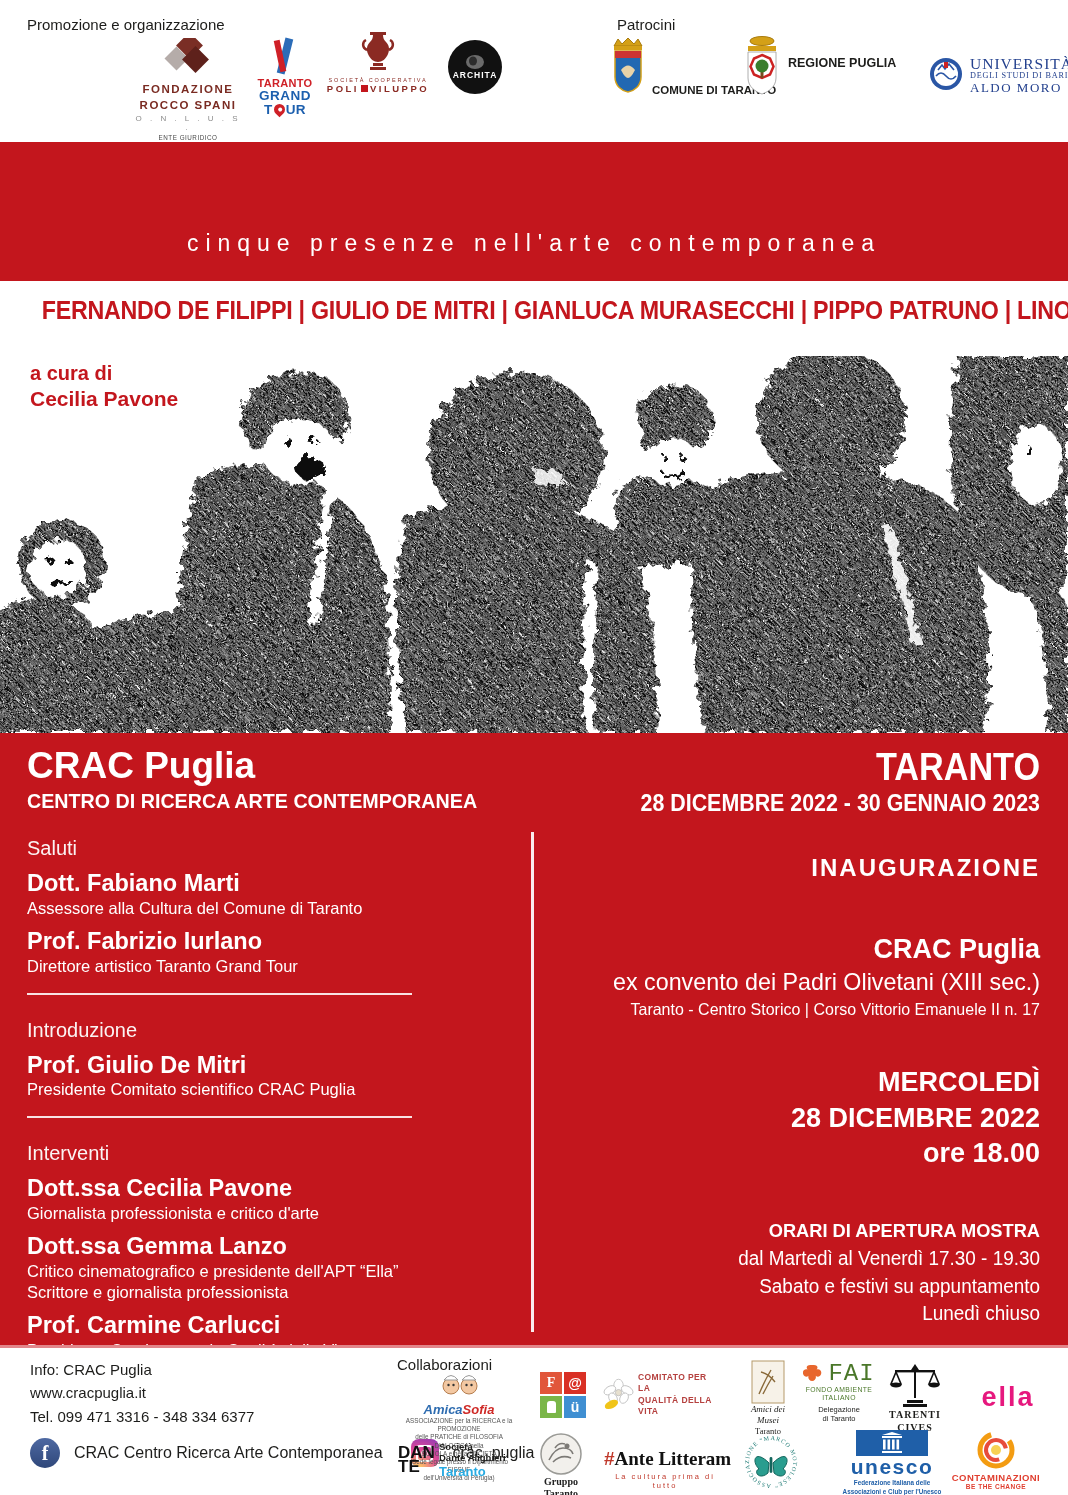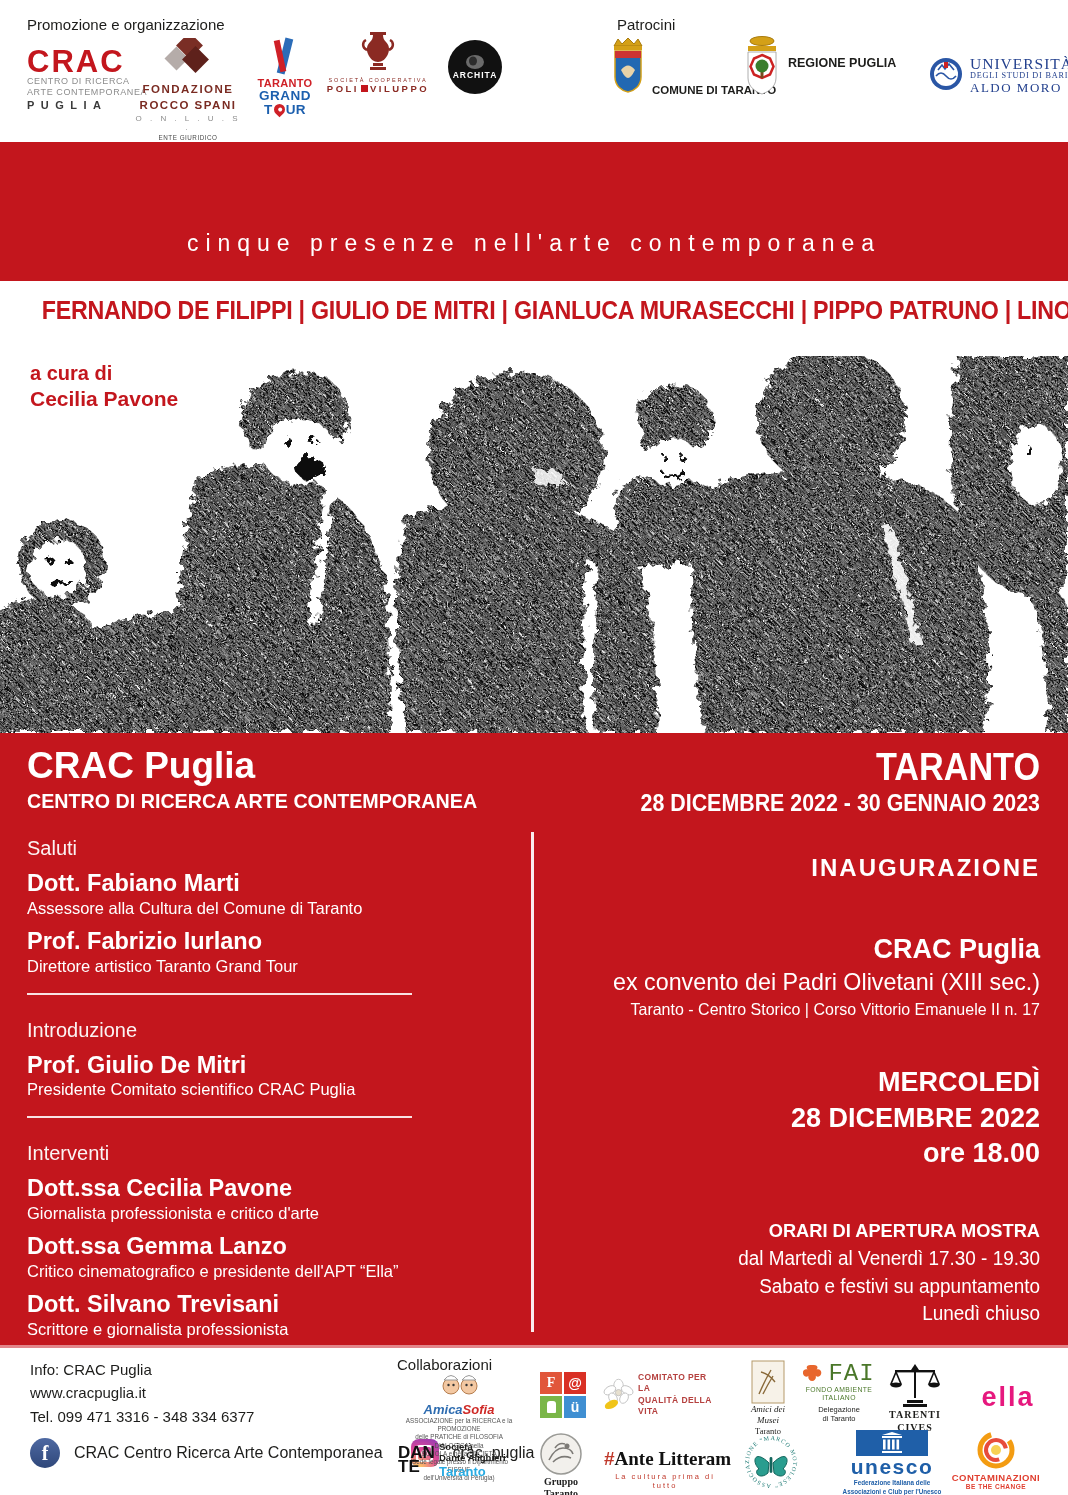--- a/index.html
+++ b/index.html
@@ -116,26 +116,20 @@
   .cont-tag{font-size:6.5px;font-weight:700;color:#e03e2f;letter-spacing:.5px;}
 </style>
 </head>
 <body>
 
 <div class="page">
 
   <div class="abs hdr-label" style="left:27px;top:16px;">Promozione e organizzazione</div>
   <div class="abs hdr-label" style="left:617px;top:16px;">Patrocini</div>
 
-  <div class="abs" style="left:27px;top:48px;">
-    <div class="crac-word">CRAC</div>
-    <div class="crac-l">CENTRO DI RICERCA</div>
-    <div class="crac-l">ARTE CONTEMPORANEA</div>
-    <div class="crac-pug">PUGLIA</div>
-  </div>
 
   <div class="abs rocco" style="left:132px;top:38px;">
     <svg width="60" height="40" viewBox="0 0 60 40">
       <rect x="22" y="-2" width="19" height="19" transform="rotate(45 31.5 7.5)" fill="#7a2e25"></rect>
       <rect x="10" y="12" width="17" height="17" transform="rotate(45 18.5 20.5)" fill="#b5aca9"></rect>
       <rect x="28" y="12" width="19" height="19" transform="rotate(45 37.5 21.5)" fill="#5e211b"></rect>
     </svg>
     <div class="rocco-t1">FONDAZIONE</div>
     <div class="rocco-t1">ROCCO SPANI</div>
     <div class="rocco-onlus">O . N . L . U . S .</div>
@@ -304,21 +298,20 @@
       <div class="p-name">Prof. Giulio De Mitri</div>
       <div class="p-role">Presidente Comitato scientifico CRAC Puglia</div>
     </div>
 
     <div class="sec sec-rule">
       <div class="sec-label">Interventi</div>
       <div class="p-name">Dott.ssa Cecilia Pavone</div>
       <div class="p-role">Giornalista professionista e critico d'arte</div>
       <div class="p-name">Dott.ssa Gemma Lanzo</div>
       <div class="p-role">Critico cinematografico e presidente dell'APT “Ella”</div>
-      <div class="p-name">Dott. Silvano Trevisani</div>
       <div class="p-role">Scrittore e giornalista professionista</div>
       <div class="p-name">Prof. Carmine Carlucci</div>
       <div class="p-role">Presidente Comitato per la Qualità della Vita</div>
     </div>
 
     <div class="sec">
       <div class="sec-label">Appunti musicali</div>
       <div class="p-name"><span>M° Vincenzo Lentini,</span> <span class="role-inline">pianoforte</span></div>
     </div>
   </div>

